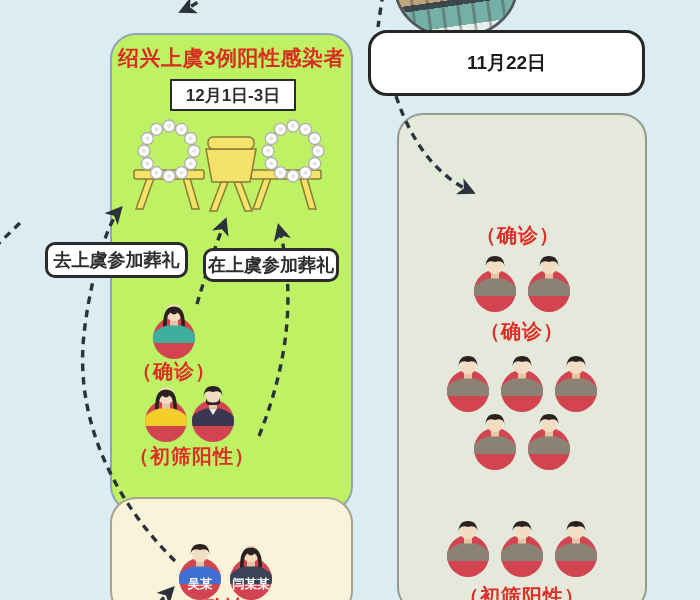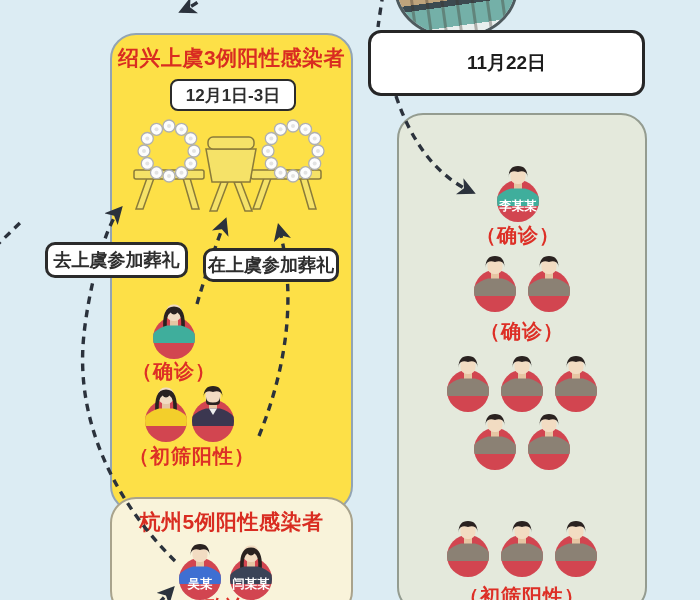--- a/index.html
+++ b/index.html
@@ -1,31 +1,31 @@
 <!DOCTYPE html>
 <html><head>
 <meta charset="utf-8">
 <style>
   html,body{margin:0;padding:0;background:#dcecf3;}
   #canvas{position:relative;width:700px;height:600px;overflow:hidden;background:#dcecf3;
           font-family:"Liberation Sans","DejaVu Sans",sans-serif;}
   .panel{position:absolute;border-radius:26px;border:2px solid;z-index:1;box-sizing:border-box;}
-  #shaoxing-panel{left:110px;top:33px;width:243px;height:479px;background:#fde047;border-color:#92a4b4;}
+  #shaoxing-panel{left:110px;top:33px;width:243px;height:479px;background:#bef264;border-color:#92a4b4;}
   #ningbo-panel{left:397px;top:113px;width:250px;height:500px;background:#e4e9dc;border-color:#949c90;}
   #hangzhou-panel{left:110px;top:497px;width:243px;height:120px;background:#f9f3da;border-color:#a9a38c;}
   .panel-title{margin-top:9px;text-align:center;font-weight:bold;color:#d92c21;font-size:21px;
                letter-spacing:.5px;white-space:nowrap;}
   .pill{position:absolute;background:#fff;border:3px solid #2b2b2b;border-radius:10px;
         font-weight:bold;color:#2e2e2e;display:flex;align-items:center;justify-content:center;
         z-index:6;font-size:18px;white-space:nowrap;box-sizing:border-box;}
   #date-pill{left:58px;top:44px;width:122px;height:28px;font-size:17px;border-width:2.5px;
-             position:absolute;background:#fff;border:2.5px solid #2b2b2b;border-radius:8px;
+             position:absolute;background:#fff;border:2.5px solid #2b2b2b;border-radius:1px;
              display:flex;align-items:center;justify-content:center;font-weight:600;color:#2e2e2e;}
   #note-box{position:absolute;left:368px;top:30px;width:277px;height:66px;background:#fff;
-            border:3px solid #262626;border-radius:13px;z-index:4;display:flex;flex-direction:column;
+            border:3px solid #262626;border-radius:19px;z-index:4;display:flex;flex-direction:column;
             align-items:center;justify-content:center;gap:3px;font-size:19px;font-weight:600;
             color:#1d1d1d;box-sizing:border-box;white-space:nowrap;}
   .label-red{position:absolute;color:#dd2f26;font-weight:bold;font-size:20px;text-align:center;
              letter-spacing:1px;white-space:nowrap;z-index:2;}
   .avatar{position:absolute;width:48px;height:56px;z-index:2;}
   .avatar-svg{overflow:visible;display:block;}
   .avatar-group{position:absolute;left:0;right:0;display:flex;flex-direction:column;
                 align-items:center;z-index:2;}
   .avatars{display:flex;flex-wrap:wrap;justify-content:center;column-gap:6px;row-gap:2px;width:170px;}
   .group-status{margin-top:4px;color:#dd2f26;font-weight:bold;font-size:20px;letter-spacing:1px;
@@ -195,37 +195,20 @@
 
   <div id="note-box">
     <span>11月22日</span>
   </div>
 
   <div class="pill" style="left:203px;top:248px;width:136px;height:34px">在上虞参加葬礼</div>
   <div class="pill" style="left:45px;top:242px;width:143px;height:36px">去上虞参加葬礼</div>
 
   <div id="ningbo-panel" class="panel">
 
-    <span class="avatar" style="left:95px;top:53px">
-        <svg class="avatar-svg" width="48" height="56" viewBox="0 0 48 56">
-          <defs>
-            <clipPath id="c14">
-              <circle cx="24" cy="33" r="21"></circle>
-            </clipPath>
-          </defs>
-          <circle cx="24" cy="33" r="21" fill="#d24550"></circle>
-          <rect x="20" y="13" width="8" height="9" fill="#e6c5a3"></rect>
-          <rect x="16.5" y="-0.5" width="15" height="16.5" rx="6.5" fill="#f2dcc2"></rect>
-          <path d="M14.5 9.5 Q14.5 -2 24 -2 Q33.5 -2 33.5 9.5 Q33.5 4.5 29.5 3.5 Q27 3 24 4 Q21 3 18.5 3.5 Q14.5 4.5 14.5 9.5 Z" fill="#2a2220"></path>
-          <g clip-path="url(#c14)">
-            <path d="M1 38 L1 31 Q8 22.5 17 20.5 L31 20.5 Q40 22.5 47 31 L47 38 Z" fill="#3fae9c"></path>
-          </g>
-          <text x="24" y="42" text-anchor="middle" font-size="12.5" font-weight="bold" fill="#fff">李某某</text>
-        </svg>
-      </span>
     <div class="label-red" style="left:39px;top:107px;width:160px">（确诊）</div>
 
     <div class="avatar-group" style="top:143px">
       <div class="avatars">
           <svg class="avatar-svg" width="48" height="56" viewBox="0 0 48 56">
             <defs>
               <clipPath id="c1">
                 <circle cx="24" cy="33" r="21"></circle>
               </clipPath>
             </defs>
@@ -373,21 +356,20 @@
             <g clip-path="url(#c10)">
               <path d="M1 38 L1 31 Q8 22.5 17 20.5 L31 20.5 Q40 22.5 47 31 L47 38 Z" fill="#8b8174"></path>
             </g>
           </svg>
         </div>
       <div class="group-status">（初筛阳性）</div>
     </div>
   </div>
 
   <div id="hangzhou-panel" class="panel">
-    <div class="panel-title">杭州5例阳性感染者</div>
     <span class="avatar" style="left:64px;top:47px">
         <svg class="avatar-svg" width="48" height="56" viewBox="0 0 48 56">
           <defs>
             <clipPath id="c15">
               <circle cx="24" cy="33" r="21"></circle>
             </clipPath>
           </defs>
           <circle cx="24" cy="33" r="21" fill="#d24550"></circle>
           <rect x="20" y="13" width="8" height="9" fill="#e6c5a3"></rect>
           <rect x="16.5" y="-0.5" width="15" height="16.5" rx="6.5" fill="#f2dcc2"></rect>

